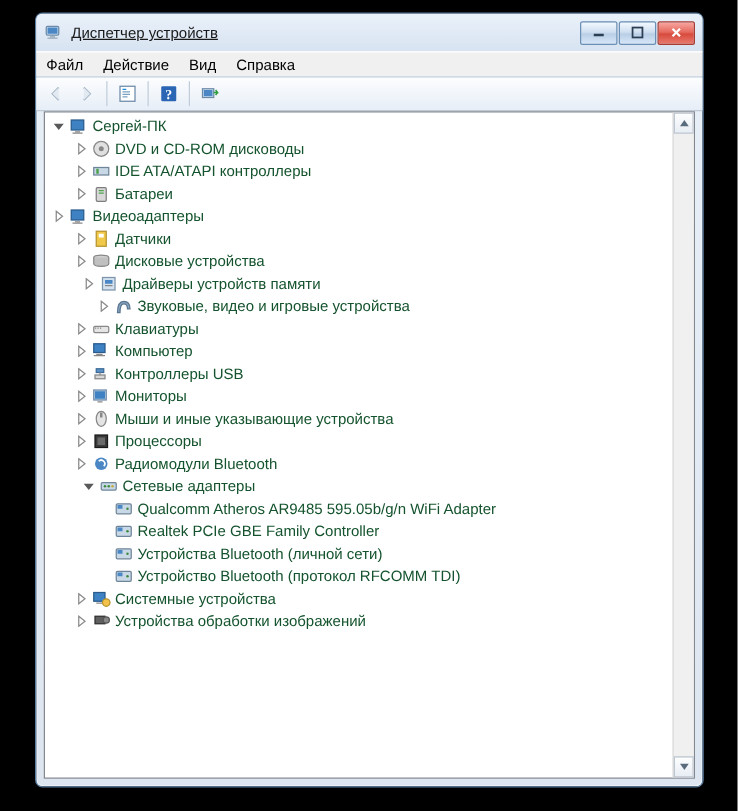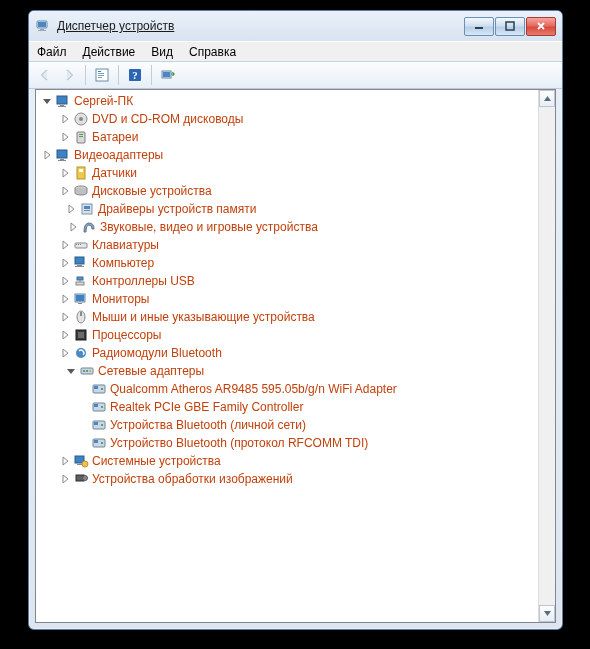--- a/index.html
+++ b/index.html
@@ -101,21 +101,21 @@
   .content {
     flex: 1;
     margin: 0 6px 6px 6px;
     background: #fff;
     border: 1px solid #828790;
     overflow: auto;
     position: relative;
   }
   .tree {
     padding: 2px 0;
-    color: #c2410c;
+    color: #14532d;
     user-select: none;
   }
   .tree-row {
     display: flex;
     align-items: center;
     height: 18px;
     padding-left: 4px;
     white-space: nowrap;
   }
   .toggle {
@@ -264,20 +264,34 @@
           <span class="label">DVD и CD-ROM дисководы</span>
         </div>
         <div class="tree-row" style="padding-left:22px">
           <span class="toggle">
             <svg width="10" height="10" viewBox="0 0 10 10">
               <path d="M3 1 L8 5 L3 9 Z" fill="none" stroke="#8a8a8a" stroke-width="1"></path>
             </svg>
           </span>
           <span class="node-icon">
             <svg width="16" height="16">
+              <rect x="2" y="5" width="12" height="6" fill="#c9d8e6" stroke="#6f8599"></rect>
+              <rect x="4" y="6" width="2" height="4" fill="#4ea24e"></rect>
+            </svg>
+          </span>
+          <span class="label">IDE ATA/ATAPI контроллеры</span>
+        </div>
+        <div class="tree-row" style="padding-left:22px">
+          <span class="toggle">
+            <svg width="10" height="10" viewBox="0 0 10 10">
+              <path d="M3 1 L8 5 L3 9 Z" fill="none" stroke="#8a8a8a" stroke-width="1"></path>
+            </svg>
+          </span>
+          <span class="node-icon">
+            <svg width="16" height="16">
               <rect x="4" y="3" width="8" height="11" rx="1" fill="#d8d8d8" stroke="#7d7d7d"></rect>
               <rect x="6" y="5" width="4" height="1" fill="#4ea24e"></rect>
               <rect x="6" y="7" width="4" height="1" fill="#4ea24e"></rect>
             </svg>
           </span>
           <span class="label">Батареи</span>
         </div>
         <div class="tree-row" style="">
           <span class="toggle">
             <svg width="10" height="10" viewBox="0 0 10 10">
@@ -329,21 +343,21 @@
           </span>
           <span class="node-icon">
             <svg width="16" height="16">
               <rect x="3" y="3" width="10" height="10" fill="#d4e2ef" stroke="#7d94ab"></rect>
               <rect x="5" y="5" width="6" height="3" fill="#4a87c4"></rect>
               <rect x="5" y="9" width="6" height="1" fill="#888"></rect>
             </svg>
           </span>
           <span class="label">Драйверы устройств памяти</span>
         </div>
-        <div class="tree-row" style="padding-left:30px">
+        <div class="tree-row" style="padding-left:40px">
           <span class="toggle">
             <svg width="10" height="10" viewBox="0 0 10 10">
               <path d="M3 1 L8 5 L3 9 Z" fill="none" stroke="#8a8a8a" stroke-width="1"></path>
             </svg>
           </span>
           <span class="node-icon">
             <svg width="16" height="16">
               <path d="M3 13 Q3 4 8 4 Q13 4 13 10 L11 10 Q11 6 8 6 Q5 6 5 13 Z" fill="#8aa5bf" stroke="#5b7691"></path>
             </svg>
           </span>

